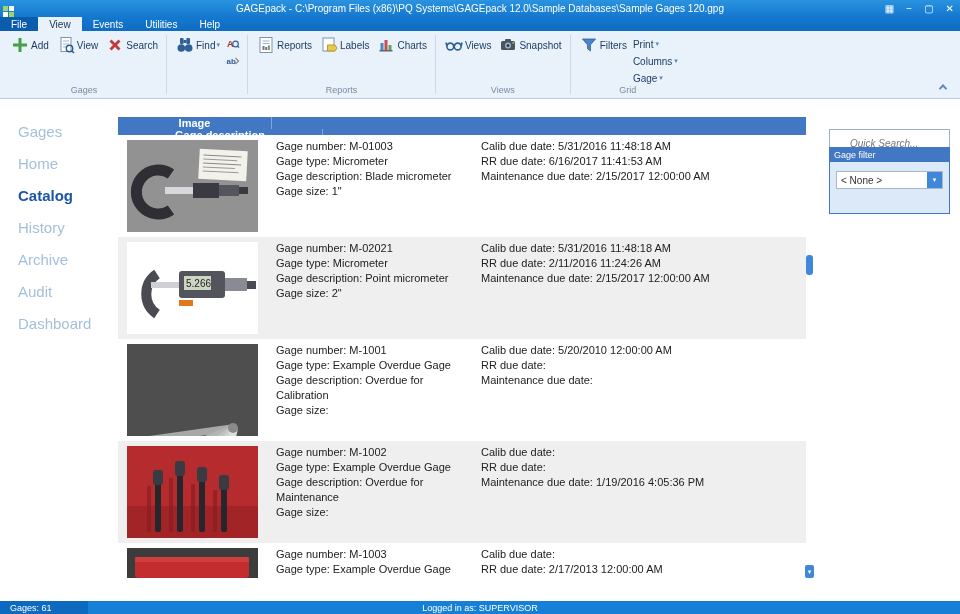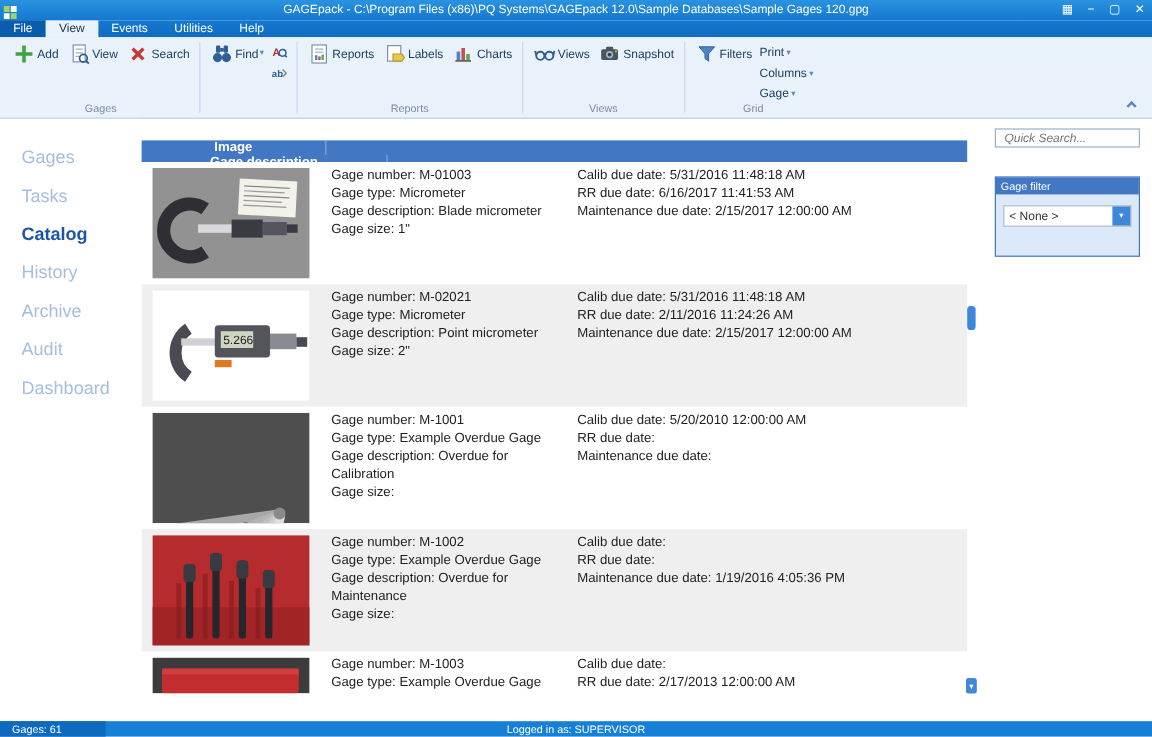--- a/index.html
+++ b/index.html
@@ -73,23 +73,23 @@
 
   
   .vscroll { position:absolute; left:805px; top:135px; width:9px; height:443px; }
   .vthumb { position:absolute; left:1px; top:120px; width:7px; height:20px;
             background:#3f87d8; border-radius:3px; }
   .vdown { position:absolute; left:0; bottom:0; width:9px; height:13px;
            background:#3f87d8; border-radius:2px; color:#fff; font-size:7px;
            display:flex; align-items:center; justify-content:center; }
 
   
-  .qsearch { position:absolute; left:829px; top:107px; width:121px; height:16px;
+  .qsearch { position:absolute; left:829px; top:129px; width:121px; height:28px;
              border:1px solid #9ab1c9; background:#fff; font-size:10px;
-             font-style:italic; color:#8a8a8a; padding:0 7px;
+             font-style:italic; color:#8a8a8a; padding:0 20px;
              font-family:"Liberation Sans", sans-serif; }
   .filterpanel { position:absolute; left:829px; top:147px; width:121px;
              height:67px; border:1px solid #4277c4; background:#dce9f8; }
   .fhead { height:14px; background:#4277c4; color:#fff; font-size:9px;
              display:flex; align-items:center; padding-left:4px; }
   .fselect { position:relative; margin:9px 6px 0; height:18px; background:#fff;
              border:1px solid #aab8c8; display:flex; align-items:center;
              font-size:10px; color:#333; padding-left:4px; }
   .fselect .arrowbtn { position:absolute; right:0; top:0; bottom:0; width:15px;
              background:#3f87d8; color:#fff; font-size:7px; display:flex;
@@ -294,21 +294,21 @@
       <div class="glabel">Grid</div>
     </div>
 
     <div class="ribbon-collapse">
       <span class="chev"></span>
     </div>
   </div>
 
   <div class="sidebar">
     <div class="side-item">Gages</div>
-    <div class="side-item">Tasks</div>
+    <div class="side-item">Home</div>
     <div class="side-item selected">Catalog</div>
     <div class="side-item">History</div>
     <div class="side-item">Archive</div>
     <div class="side-item">Audit</div>
     <div class="side-item">Dashboard</div>
   </div>
 
   <div class="gtable">
     <div class="thead">
       <div class="th w-img">Image</div>

